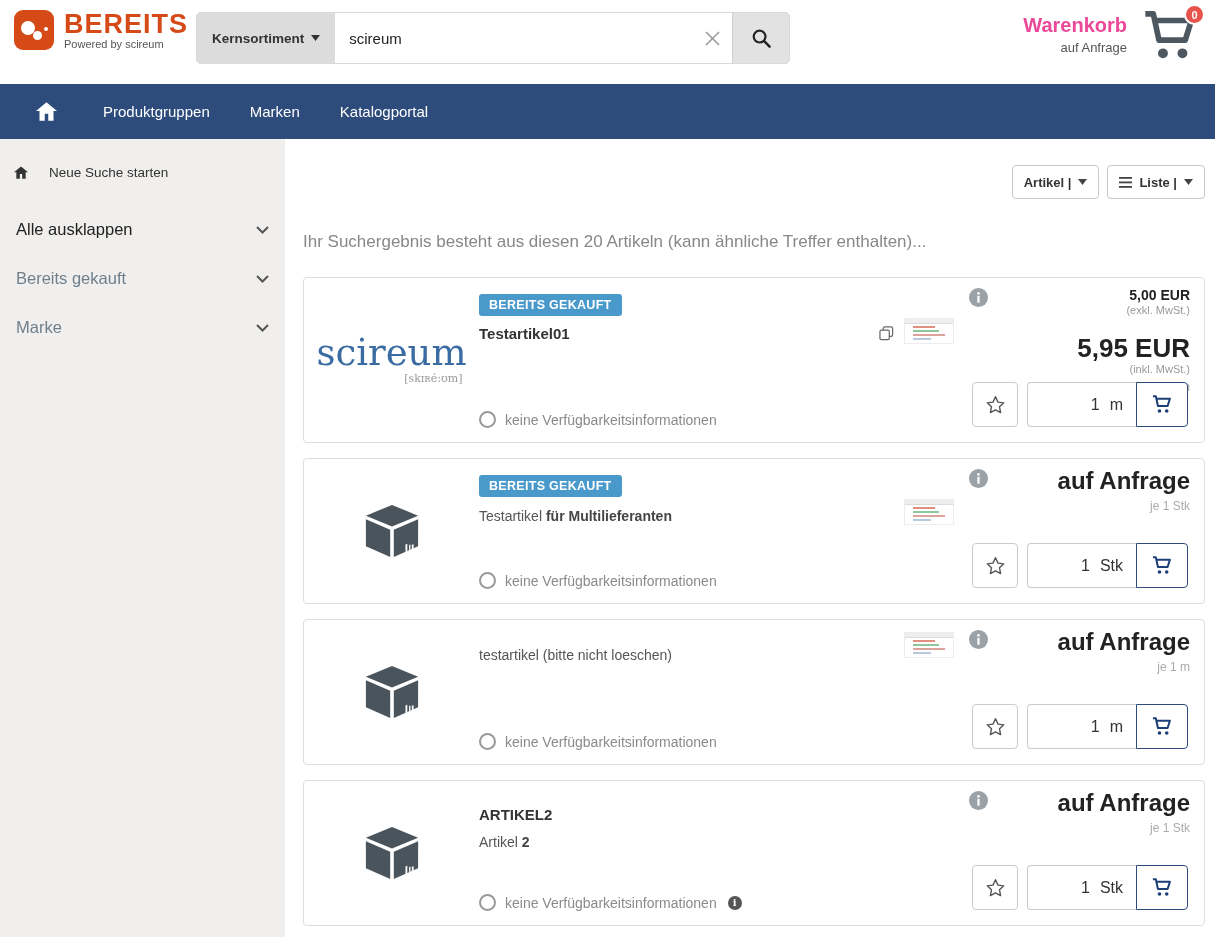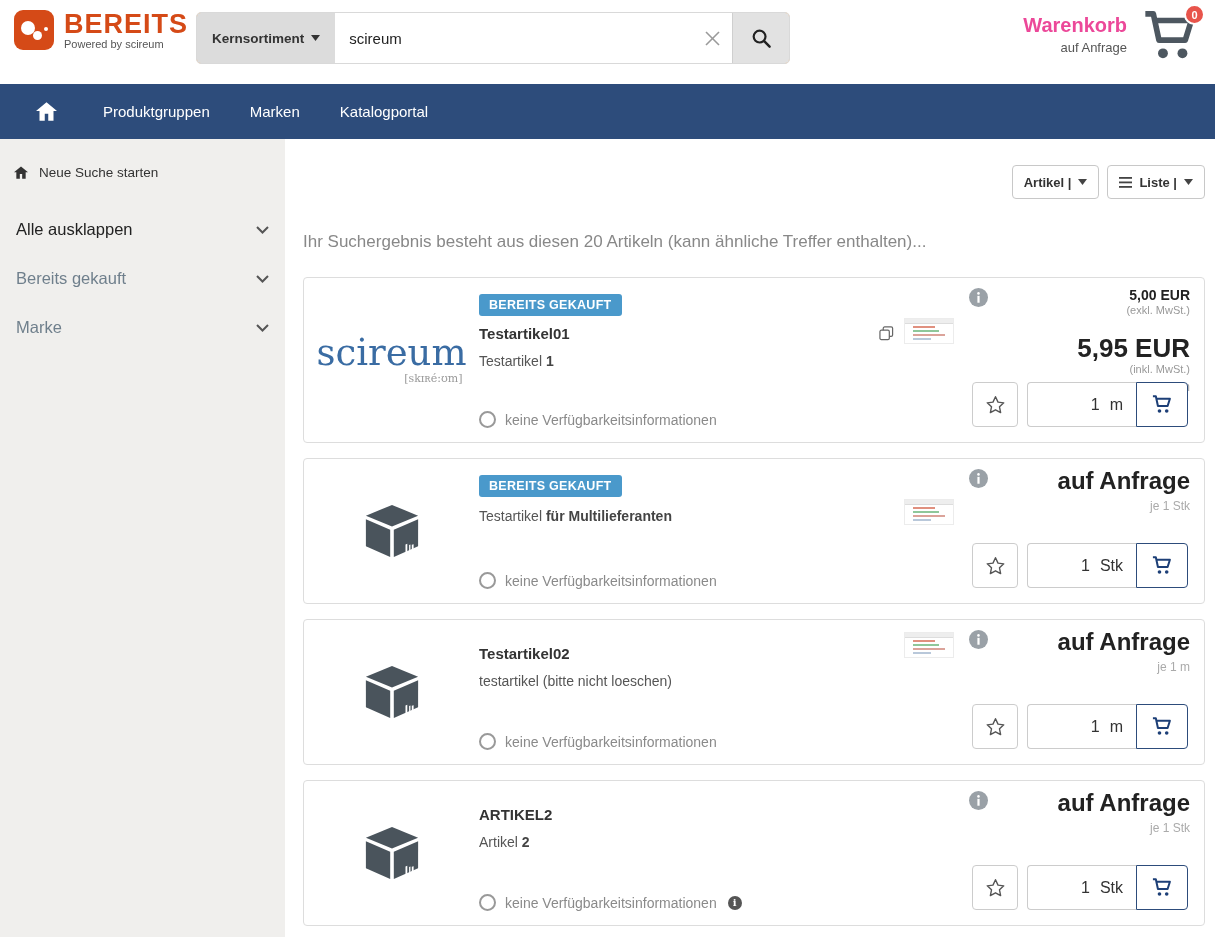--- a/index.html
+++ b/index.html
@@ -36,21 +36,21 @@
     justify-content:center; border:2px solid #fff; }
 
   
   .navbar { height:55px; background:#2d4c7b; display:flex; align-items:center; }
   .nav-home { margin-left:30px; padding:8px 6px; cursor:pointer; display:flex; }
   .nav-item { color:#fff; font-size:15px; margin-left:40px; cursor:pointer; }
 
   
   .content { display:flex; height:798px; }
   .sidebar { width:285px; background:#f0efed; padding:26px 14px 0 14px; flex-shrink:0; }
-  .new-search { display:flex; align-items:center; gap:11px; font-size:13.5px; color:#333; cursor:pointer; margin-bottom:30px; }
+  .new-search { display:flex; align-items:center; gap:21px; font-size:13.5px; color:#333; cursor:pointer; margin-bottom:30px; }
   .side-item { display:flex; align-items:center; justify-content:space-between; padding:10px 2px; cursor:pointer; margin-bottom:10px; }
   .side-item .lbl { font-size:16.5px; }
   .side-item.primary .lbl { color:#222; }
   .side-item.muted .lbl { color:#6f7f8c; }
 
   .main { flex:1; padding:26px 10px 0 18px; }
   .toolbar { display:flex; justify-content:flex-end; gap:8px; }
   .tool-btn { display:flex; align-items:center; gap:7px; border:1px solid #c8c8c8; background:#fff;
     border-radius:4px; padding:0 11px; height:34px; font-size:13px; font-weight:600; color:#333; cursor:pointer;
     font-family:"Liberation Sans","DejaVu Sans",sans-serif; }
@@ -238,23 +238,20 @@
       </div>
       <div class="info-col">
         <span class="badge">BEREITS GEKAUFT</span>
         <div class="title-row">
           <span class="p-title">Testartikel01</span>
           <svg width="15" height="15" viewBox="0 0 16 16">
             <rect x="4.5" y="1" width="10" height="10" rx="1.5" fill="#fff" stroke="#666" stroke-width="1.3"></rect>
             <rect x="1" y="4.5" width="10" height="10" rx="1.5" fill="#fff" stroke="#666" stroke-width="1.3"></rect>
           </svg>
         </div>
-        <div class="p-desc">
-          <span>Testartikel</span> <b>1</b>
-        </div>
         <div class="avail">
           <span class="avail-dot"></span>
           <span class="avail-text">keine Verfügbarkeitsinformationen</span>
         </div>
       </div>
       <div class="right-col">
         <div class="thumb low">
           <div class="bar"></div>
             <div class="ln red"></div>
             <div class="ln green"></div>
@@ -364,23 +361,20 @@
         <svg width="58" height="54" viewBox="0 0 64 60">
           <polygon points="32,1 61,13 32,25 3,13" fill="#4a545c"></polygon>
           <polygon points="3,17 30,28.5 30,59 3,47" fill="#4a545c"></polygon>
           <polygon points="61,17 34,28.5 34,59 61,47" fill="#4a545c"></polygon>
           <rect x="47" y="22" width="2" height="9" fill="#fff" transform="skewY(-20) translate(0,40)"></rect>
           <rect x="51" y="22" width="1.5" height="9" fill="#fff" transform="skewY(-20) translate(0,42)"></rect>
           <rect x="54" y="22" width="2" height="9" fill="#fff" transform="skewY(-20) translate(0,43)"></rect>
         </svg>
       </div>
       <div class="info-col">
-        <div class="title-row" style="margin-top:9px;">
-          <span class="p-title">Testartikel02</span>
-        </div>
         <div class="p-desc">
           <span>testartikel (bitte nicht loeschen)</span> <b></b>
         </div>
         <div class="avail">
           <span class="avail-dot"></span>
           <span class="avail-text">keine Verfügbarkeitsinformationen</span>
         </div>
       </div>
       <div class="right-col">
         <div class="thumb high">

